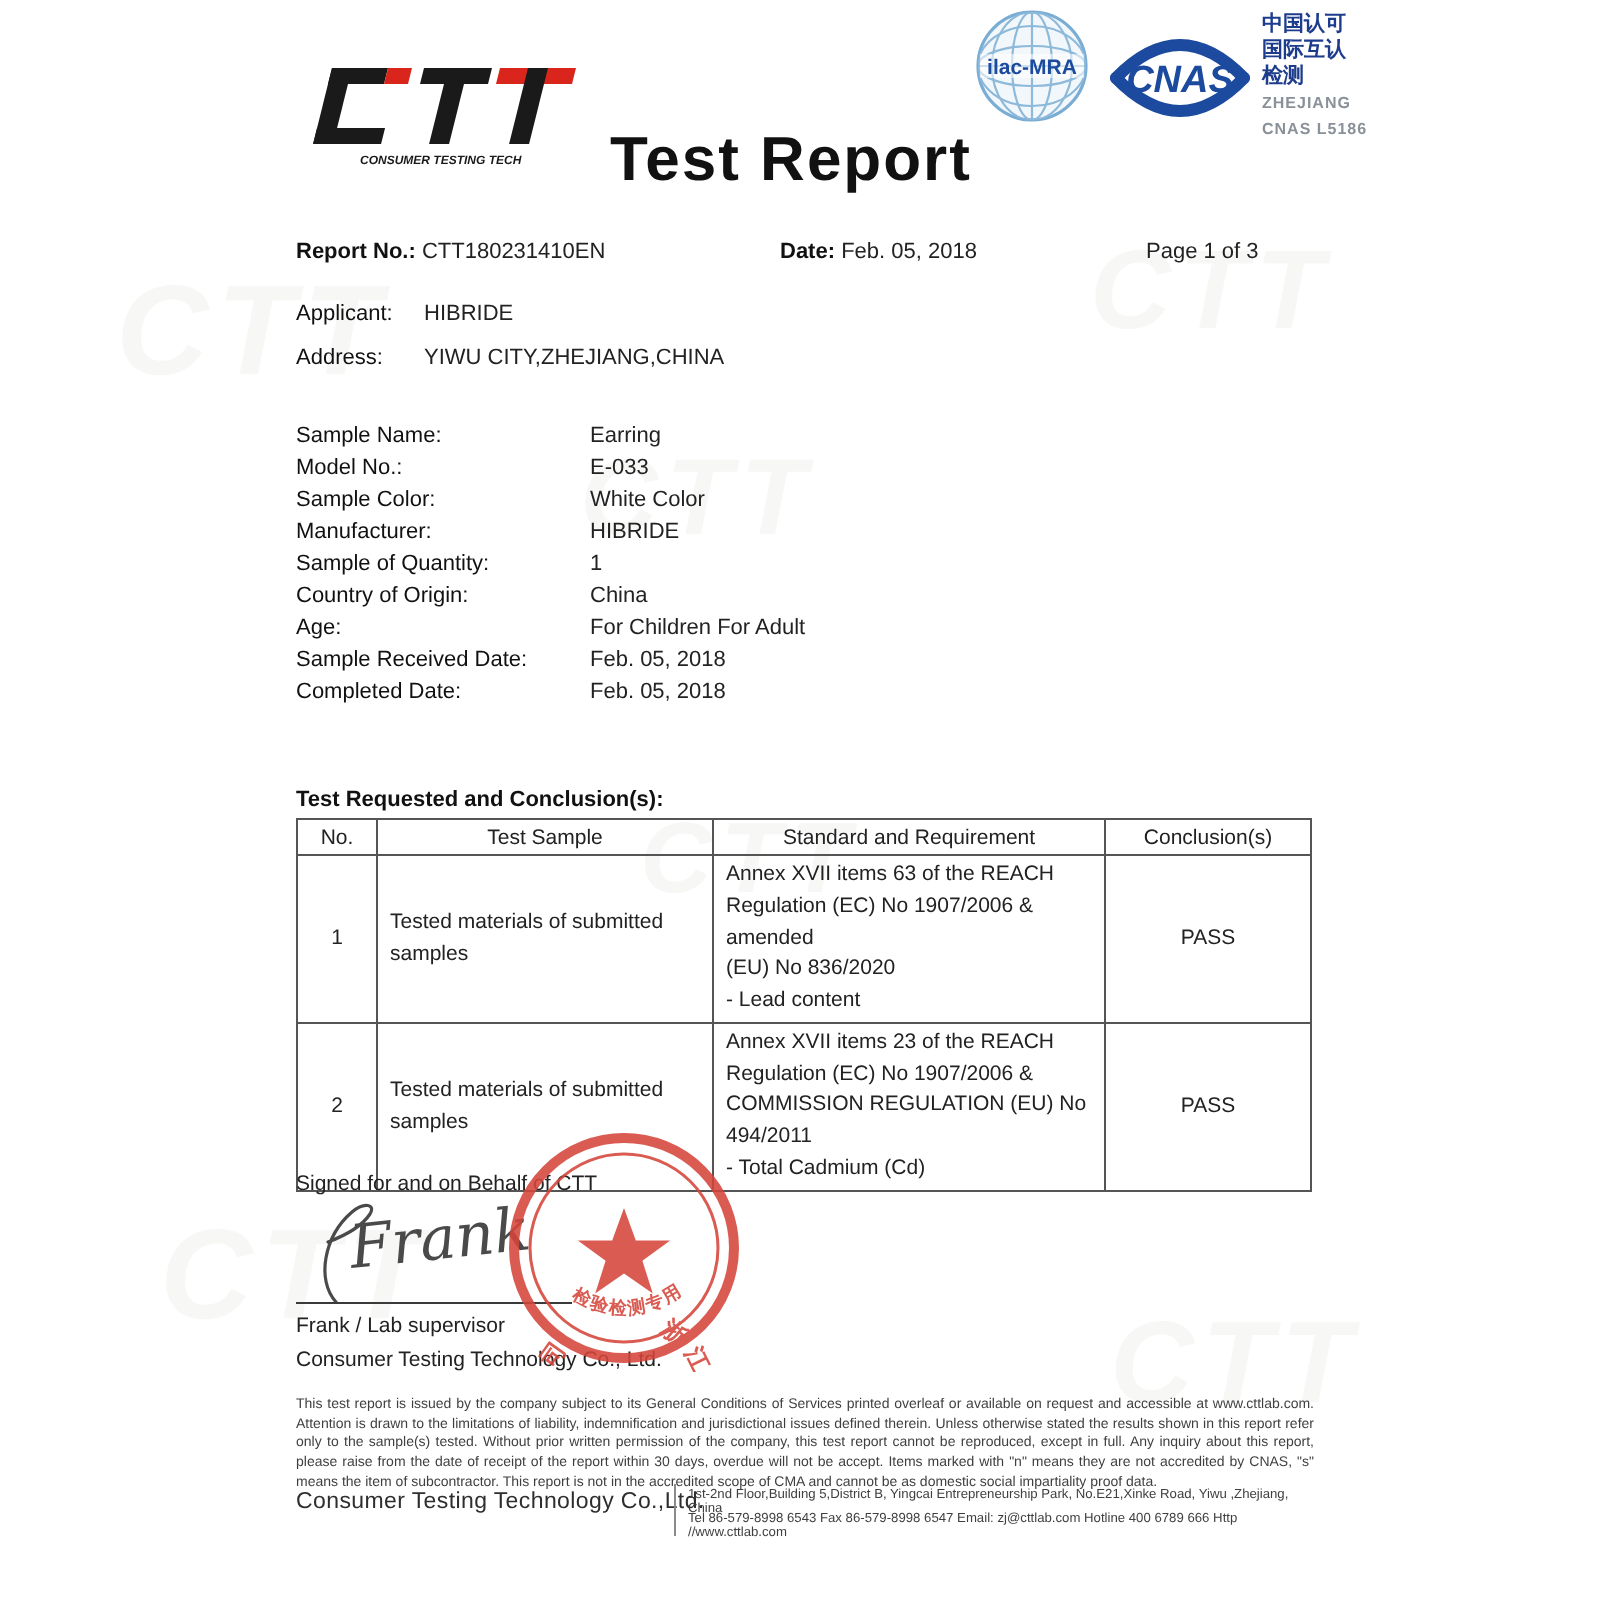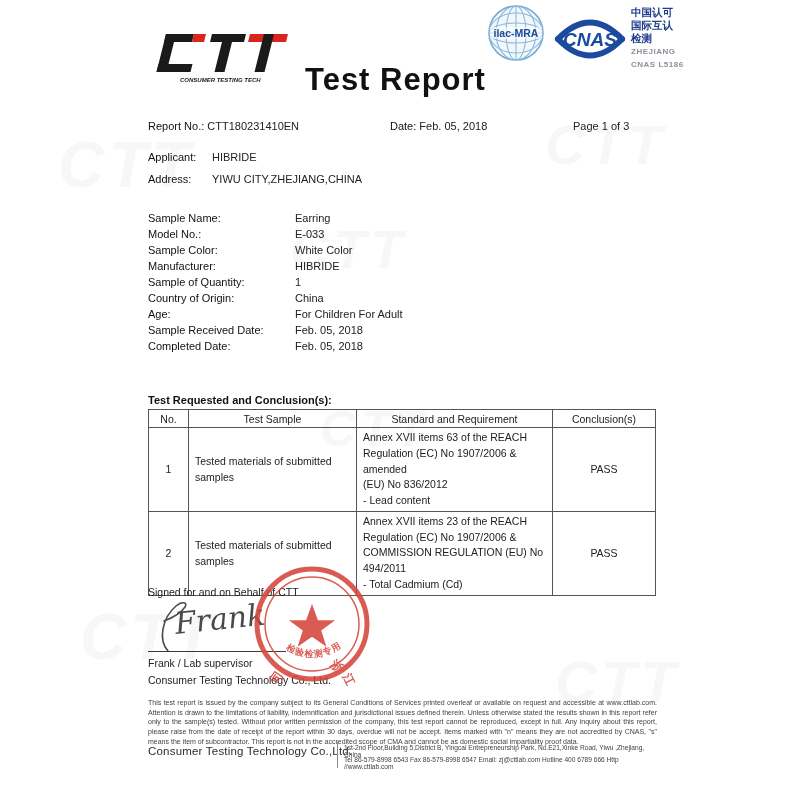--- a/index.html
+++ b/index.html
@@ -12,21 +12,21 @@
   
   .ctt-logo { position:absolute; left:148px; top:26px; width:140px; height:62px; }
   .page-title { position:absolute; left:305px; top:62px; font-size:31px; font-weight:bold; color:#111; letter-spacing:1px; }
   .ilac-logo { position:absolute; left:486px; top:3px; width:60px; height:60px; }
   .cnas-logo { position:absolute; left:552px; top:16px; width:76px; height:46px; }
   .accred { position:absolute; left:631px; top:6px; line-height:13px; }
   .accred .zh { font-size:10.5px; font-weight:bold; color:#1d3c8c; }
   .accred .en { font-size:8px; color:#8a9199; font-weight:bold; letter-spacing:0.5px; }
 
   
-  .meta-label { font-weight:normal; color:#111; }
+  .meta-label { font-weight:bold; color:#111; }
   .meta { position:absolute; font-size:11px; }
 
   .lbl { position:absolute; font-size:11px; font-weight:normal; color:#111;text-align:right; }
   .val { position:absolute; font-size:11px; color:#222; }
 
   .intro { position:absolute; left:148px; top:196px; font-size:11px; }
 
   .result-line { position:absolute; left:148px; top:364px; font-size:11px; text-decoration:underline; }
   .result-line b { font-weight:bold; }
 
@@ -169,21 +169,21 @@
       <th>Test Sample</th>
       <th>Standard and Requirement</th>
       <th>Conclusion(s)</th>
     </tr>
     <tr>
       <td class="c-no">1</td>
       <td class="c-sample">Tested materials of submitted samples</td>
       <td class="c-std">
         <div>Annex XVII items 63 of the REACH</div>
         <div>Regulation (EC) No 1907/2006 &amp; amended</div>
-        <div>(EU) No 836/2012</div>
+        <div>(EU) No 836/2020</div>
         <div>- Lead content</div>
       </td>
       <td class="c-pass">PASS</td>
     </tr>
     <tr>
       <td class="c-no">2</td>
       <td class="c-sample">Tested materials of submitted samples</td>
       <td class="c-std">
         <div>Annex XVII items 23 of the REACH</div>
         <div>Regulation (EC) No 1907/2006 &amp;</div>

